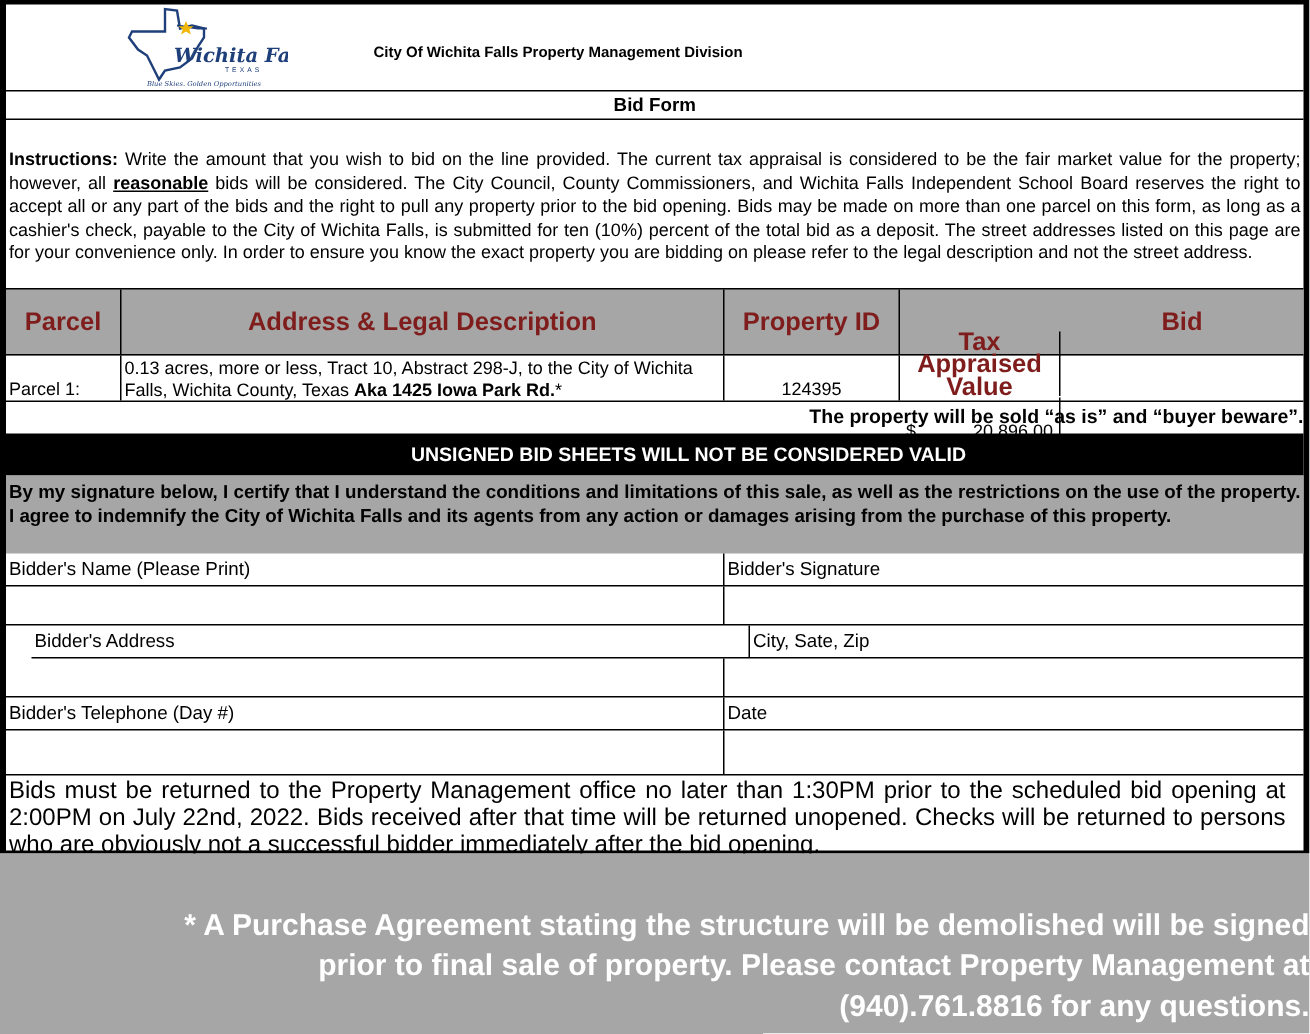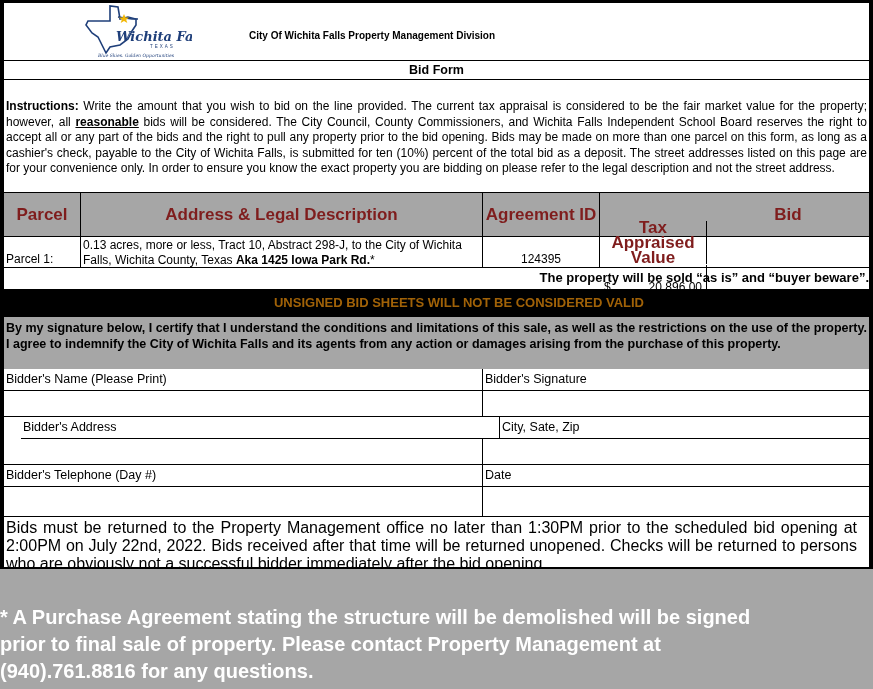--- a/index.html
+++ b/index.html
@@ -39,31 +39,31 @@
     .td { position: absolute; top: 0; height: 30px; border-right: 1px solid #000; font-size: 12px; }
     .td.c5 { border-right: none; }
     .parcel-lbl { position: absolute; left: 2px; bottom: 1px; }
     .legal { position: absolute; left: 2px; top: 1px; line-height: 14.5px; }
     .pid { position: absolute; left: 0; right: 0; bottom: 1px; text-align: center; }
     .dollar { position: absolute; left: 4px; bottom: 1px; }
     .tav { position: absolute; right: 4px; bottom: 1px; }
 
     .asis { top: 265px; height: 20px; text-align: right; font-weight: bold; font-size: 13px; line-height: 20px; }
 
-    .unsigned { top: 286px; height: 28px; background: #000; color: #a16207; text-align: center; font-weight: bold; font-size: 13px; line-height: 28px; padding-left: 45px; }
+    .unsigned { top: 286px; height: 28px; background: #000; color: #ffffff; text-align: center; font-weight: bold; font-size: 13px; line-height: 28px; padding-left: 45px; }
     .certify { top: 314px; height: 52px; background: #a6a6a6; color: #000000; font-weight: bold; font-size: 12.5px; line-height: 16px; padding: 3px 2px 0 2px; text-align: justify; }
 
     .frow { position: absolute; left: 0; right: 0; border-bottom: 1px solid #000; }
     .fcell { position: absolute; top: 0; bottom: 0; font-size: 12.5px; line-height: 20px; padding-left: 2px; }
     .fleft { left: 0; width: 479px; border-right: 1px solid #000; }
     .fright { left: 479px; right: 0; }
 
     .returns { top: 513px; height: 54px; padding: 2px 12px 0 2px; font-size: 16px; line-height: 18px; text-align: justify; border-top: 1px solid #000; }
 
-    .footer { position: absolute; left: 0; top: 569px; width: 873px; height: 120px; background: #a6a6a6; color: #fff; font-weight: bold; font-size: 20px; text-align: left; line-height: 27px; padding-top: 35px; }
+    .footer { position: absolute; left: 0; top: 569px; width: 873px; height: 120px; background: #a6a6a6; color: #fff; font-weight: bold; font-size: 20px; text-align: right; line-height: 27px; padding-top: 35px; }
   </style>
 </head>
 <body>
 
 <div class="frame">
 
   <div class="row hdr">
     <div class="logo">
       <svg width="112" height="58" viewBox="0 0 112 58">
         <path d="M30 3 L30 18 L8 18 L6 22 L12 30 L18 34 L22 42 L26 50 L30 44 L40 42 L48 36 L52 28 L56 22 L56 16 L48 14 L40 16 L38 4 Z" fill="none" stroke="#1f3f7a" stroke-width="1.6"></path>
@@ -79,21 +79,21 @@
 
   <div class="row bidform"><span>Bid Form</span></div>
 
   <div class="row instr">
     <b>Instructions:</b><span> Write the amount that you wish to bid on the line provided. The current tax appraisal is considered to be the fair market value for the property; however, all </span><u>reasonable</u><span> bids will be considered. The City Council, County Commissioners, and Wichita Falls Independent School Board reserves the right to accept all or any part of the bids and the right to pull any property prior to the bid opening. Bids may be made on more than one parcel  on this form, as long as a cashier's check, payable to the City of Wichita Falls, is submitted for ten (10%) percent of the total bid as a deposit. The street addresses listed on this page are for your convenience only.  In order to ensure you know the exact property you are bidding on please refer to the legal description and not the street address.</span>
   </div>
 
   <div class="row thead">
     <div class="th c1">Parcel</div>
     <div class="th c2">Address &amp; Legal Description</div>
-    <div class="th c3">Agreement ID</div>
+    <div class="th c3">Property ID</div>
     <div class="th c4">
         <span style="width:90px;display:block">Tax Appraised Value</span>
       </div>
     <div class="th c5">Bid</div>
   </div>
 
   <div class="row tbody">
     <div class="td c1">
       <span class="parcel-lbl">Parcel 1:</span>
     </div>

